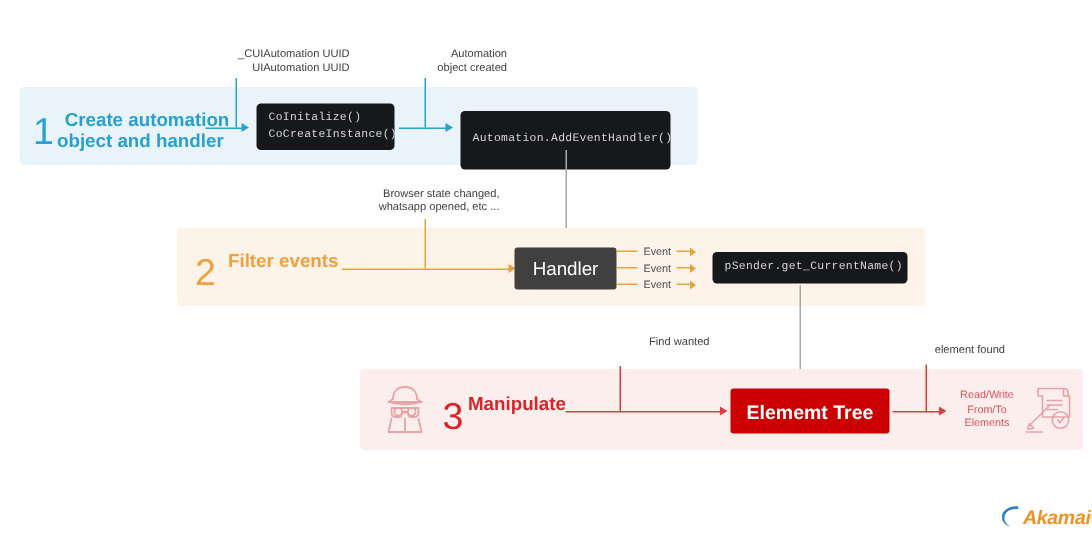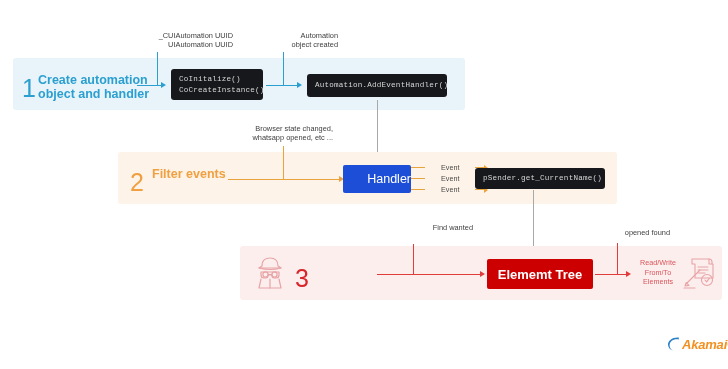--- a/index.html
+++ b/index.html
@@ -30,61 +30,61 @@
   
   .codebox{position:absolute;background:#17181c;border-radius:3px;
     color:#d6d6d6;font-family:"Liberation Mono", monospace;font-size:7.6px;
     display:flex;flex-direction:column;justify-content:center;
     padding:4px 8px;box-sizing:border-box;letter-spacing:.2px;}
   .codebox .ln{white-space:pre;line-height:11px;}
 
   
   .boxlabel{position:absolute;display:flex;align-items:center;justify-content:center;
     color:#ffffff;font-size:12.5px;border-radius:2px;}
-  .box-handler{background:#1d4ed8;justify-content:flex-end;}
+  .box-handler{background:#404040;}
   .box-tree{background:#cc0000;font-weight:700;font-size:13px;}
 
   
   .hline{position:absolute;height:1px;}
   .vline{position:absolute;width:1px;}
   .l-blue{background:#2a9fd0;}
   .l-orange{background:#e8a33d;}
   .l-red{background:#e23b3b;}
   .l-gray{background:#a8a8a8;}
 
   .arrowhead{position:absolute;width:0;height:0;}
   .ah-right-blue{border-top:3.5px solid transparent;border-bottom:3.5px solid transparent;border-left:5px solid #2a9fd0;}
   .ah-right-orange{border-top:3.5px solid transparent;border-bottom:3.5px solid transparent;border-left:5px solid #e8a33d;}
   .ah-right-red{border-top:3.5px solid transparent;border-bottom:3.5px solid transparent;border-left:5px solid #e23b3b;}
   .ah-down-gray{border-left:3.5px solid transparent;border-right:3.5px solid transparent;border-top:5px solid #a8a8a8;}
 
   
   .event-row{position:absolute;display:flex;align-items:center;height:9px;}
   .event-row .seg{width:14px;height:1px;background:#e8a33d;}
-  .event-row .txt{font-size:7.2px;color:#4a4a4a;margin:0 16px;line-height:9px;}
+  .event-row .txt{font-size:7.2px;color:#4a4a4a;margin:0 4px;line-height:9px;}
   .event-row .tip{width:0;height:0;border-top:3px solid transparent;border-bottom:3px solid transparent;border-left:4.5px solid #e8a33d;}
   .event-row .seg2{width:9px;height:1px;background:#e8a33d;}
 
   
   .rw-label{position:absolute;font-size:7.2px;line-height:9.5px;color:#d8555a;text-align:center;font-weight:400;}
 
   
   .akamai{position:absolute;display:flex;align-items:center;}
   .akamai .word{font-size:13px;font-weight:700;color:#f29121;letter-spacing:-.2px;font-style:italic;}
   .akamai .tm{font-size:4px;color:#f29121;vertical-align:super;}
 </style>
 </head>
 <body>
 
 <div class="stage">
 
   <div class="panel panel-blue" style="left:13px;top:58px;width:452px;height:52px;"></div>
 
   <div class="step-num c-blue" style="left:22px;top:76px;">1</div>
-  <div class="step-title c-blue" style="left:38px;top:73px;width:120px;">Create automation</div>
+  <div class="step-title c-blue" style="left:38px;top:73px;width:120px;text-align:center;">Create automation</div>
   <div class="step-title c-blue" style="left:38px;top:87px;width:120px;">object and handler</div>
 
   <div class="caption" style="left:98px;top:31px;width:135px;">_CUIAutomation UUID</div>
   <div class="caption" style="left:98px;top:40px;width:135px;">UIAutomation UUID</div>
   <div class="vline l-blue" style="left:157px;top:52px;height:33px;"></div>
 
   <div class="hline l-blue" style="left:137px;top:85px;width:25px;"></div>
   <div class="arrowhead ah-right-blue" style="left:161px;top:81.5px;"></div>
 
   <div class="codebox" style="left:171px;top:69px;width:92px;height:31px;">
@@ -92,21 +92,21 @@
     <span class="ln">CoCreateInstance()</span>
   </div>
 
   <div class="caption" style="left:228px;top:31px;width:110px;">Automation</div>
   <div class="caption" style="left:228px;top:40px;width:110px;">object created</div>
   <div class="vline l-blue" style="left:283px;top:52px;height:33px;"></div>
 
   <div class="hline l-blue" style="left:266px;top:85px;width:32px;"></div>
   <div class="arrowhead ah-right-blue" style="left:297px;top:81.5px;"></div>
 
-  <div class="codebox" style="left:307px;top:74px;width:140px;height:23px;">
+  <div class="codebox" style="left:307px;top:74px;width:140px;height:39px;">
     <span class="ln">Automation.AddEventHandler()</span>
   </div>
 
   <div class="vline l-gray" style="left:377px;top:100px;height:62px;"></div>
   <div class="arrowhead ah-down-gray" style="left:373.5px;top:161px;"></div>
 
   <div class="panel panel-orange" style="left:118px;top:152px;width:499px;height:52px;"></div>
 
   <div class="step-num c-orange" style="left:130px;top:170px;">2</div>
   <div class="step-title c-orange" style="left:152px;top:167px;width:110px;">Filter events</div>
@@ -157,32 +157,33 @@
       <path d="M11 19 L29 19 L29 22 Q29 25 26 25 L24 25 Q22 25 22 22 L18 22 Q18 25 16 25 L14 25 Q11 25 11 22 Z"></path>
       <circle cx="15.5" cy="21.5" r="2.6"></circle>
       <circle cx="24.5" cy="21.5" r="2.6"></circle>
       <path d="M18.2 21.5 L21.8 21.5"></path>
       <path d="M11 26 L9 35 L31 35 L29 26"></path>
       <path d="M20 26 L20 35"></path>
     </g>
   </svg>
 
   <div class="step-num c-red" style="left:295px;top:266px;">3</div>
+  <div class="step-title c-red" style="left:312px;top:262px;width:110px;">Manipulate</div>
 
   <div class="caption" style="left:353px;top:223px;width:120px;">Find wanted</div>
   <div class="vline l-red" style="left:413px;top:244px;height:30px;"></div>
 
   <div class="hline l-red" style="left:377px;top:274px;width:104px;"></div>
   <div class="arrowhead ah-right-red" style="left:480px;top:270.5px;"></div>
 
   <div class="boxlabel box-tree" style="left:487px;top:259px;width:106px;height:30px;">
     <span>Elememt Tree</span>
   </div>
 
-  <div class="caption" style="left:570px;top:228px;width:100px;">opened found</div>
+  <div class="caption" style="left:570px;top:228px;width:100px;">element found</div>
   <div class="vline l-red" style="left:617px;top:243px;height:31px;"></div>
 
   <div class="hline l-red" style="left:595px;top:274px;width:32px;"></div>
   <div class="arrowhead ah-right-red" style="left:626px;top:270.5px;"></div>
 
   <div class="rw-label" style="left:632px;top:258px;width:52px;">Read/Write</div>
   <div class="rw-label" style="left:632px;top:267.5px;width:52px;">From/To</div>
   <div class="rw-label" style="left:632px;top:277px;width:52px;">Elements</div>
 
   <svg class="abs" style="left:682px;top:256px;" width="36" height="34" viewBox="0 0 36 34">

